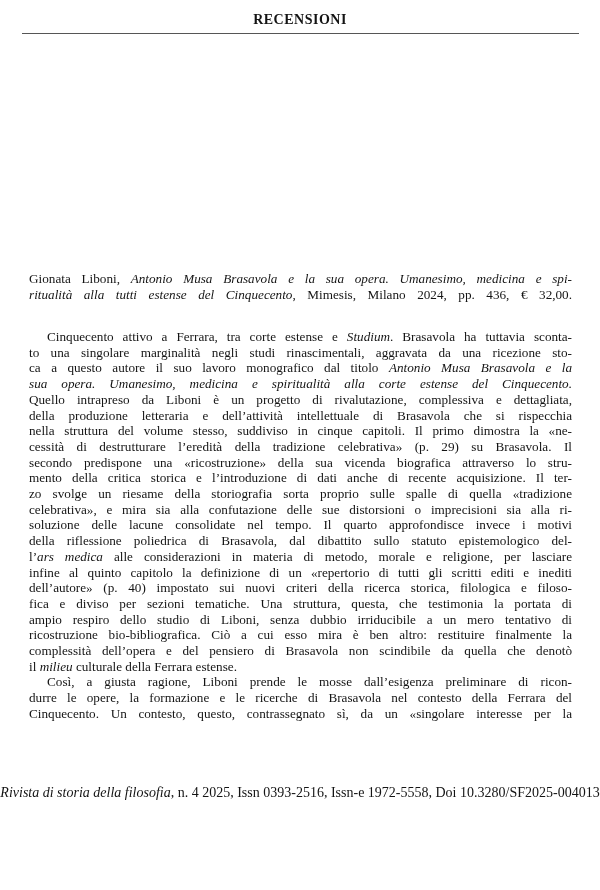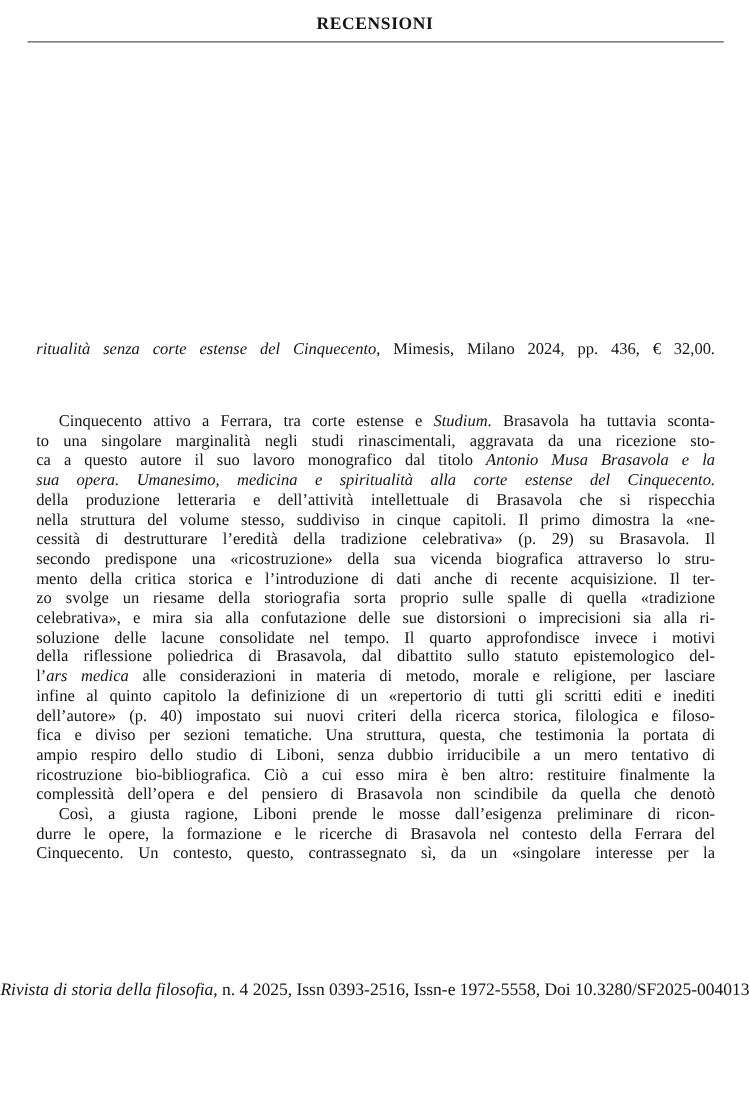--- a/index.html
+++ b/index.html
@@ -67,46 +67,49 @@
 <body>
 
 <div class="page">
 
   <div class="header-title">RECENSIONI</div>
 
   <div class="header-rule"></div>
 
   <div class="citation-block">
       <div class="para">
-        <div class="line"><span class="it">ritualità senza corte estense del Cinquecento</span><span class="">, Mimesis, Milano 2024, pp. 436, € 32,00.</span></div>
+        <div class="line"><span class="">Gionata Liboni, </span><span class="it">Antonio Musa Brasavola e la sua opera. Umanesimo, medicina e spi-</span></div>
+        <div class="line"><span class="it">ritualità alla tutti estense del Cinquecento</span><span class="">, Mimesis, Milano 2024, pp. 436, € 32,00.</span></div>
       </div>
     </div>
 
   <div class="review-body">
       <div class="para indent">
         <div class="line"><span class="">Cinquecento attivo a Ferrara, tra corte estense e </span><span class="it">Studium</span><span class="">. Brasavola ha tuttavia sconta-</span></div>
         <div class="line"><span class="">to una singolare marginalità negli studi rinascimentali, aggravata da una ricezione sto-</span></div>
         <div class="line"><span class="">ca a questo autore il suo lavoro monografico dal titolo </span><span class="it">Antonio Musa Brasavola e la</span></div>
         <div class="line"><span class="it">sua opera. Umanesimo, medicina e spiritualità alla corte estense del Cinquecento.</span></div>
+        <div class="line"><span class="">Quello intrapreso da Liboni è un progetto di rivalutazione, complessiva e dettagliata,</span></div>
         <div class="line"><span class="">della produzione letteraria e dell’attività intellettuale di Brasavola che si rispecchia</span></div>
         <div class="line"><span class="">nella struttura del volume stesso, suddiviso in cinque capitoli. Il primo dimostra la «ne-</span></div>
         <div class="line"><span class="">cessità di destrutturare l’eredità della tradizione celebrativa» (p. 29) su Brasavola. Il</span></div>
         <div class="line"><span class="">secondo predispone una «ricostruzione» della sua vicenda biografica attraverso lo stru-</span></div>
         <div class="line"><span class="">mento della critica storica e l’introduzione di dati anche di recente acquisizione. Il ter-</span></div>
         <div class="line"><span class="">zo svolge un riesame della storiografia sorta proprio sulle spalle di quella «tradizione</span></div>
         <div class="line"><span class="">celebrativa», e mira sia alla confutazione delle sue distorsioni o imprecisioni sia alla ri-</span></div>
         <div class="line"><span class="">soluzione delle lacune consolidate nel tempo. Il quarto approfondisce invece i motivi</span></div>
         <div class="line"><span class="">della riflessione poliedrica di Brasavola, dal dibattito sullo statuto epistemologico del-</span></div>
         <div class="line"><span class="">l’</span><span class="it">ars medica</span><span class=""> alle considerazioni in materia di metodo, morale e religione, per lasciare</span></div>
         <div class="line"><span class="">infine al quinto capitolo la definizione di un «repertorio di tutti gli scritti editi e inediti</span></div>
         <div class="line"><span class="">dell’autore» (p. 40) impostato sui nuovi criteri della ricerca storica, filologica e filoso-</span></div>
         <div class="line"><span class="">fica e diviso per sezioni tematiche. Una struttura, questa, che testimonia la portata di</span></div>
         <div class="line"><span class="">ampio respiro dello studio di Liboni, senza dubbio irriducibile a un mero tentativo di</span></div>
         <div class="line"><span class="">ricostruzione bio-bibliografica. Ciò a cui esso mira è ben altro: restituire finalmente la</span></div>
         <div class="line"><span class="">complessità dell’opera e del pensiero di Brasavola non scindibile da quella che denotò</span></div>
+        <div class="line final"><span class="">il </span><span class="it">milieu</span><span class=""> culturale della Ferrara estense.</span></div>
       </div>
       <div class="para indent">
         <div class="line"><span class="">Così, a giusta ragione, Liboni prende le mosse dall’esigenza preliminare di ricon-</span></div>
         <div class="line"><span class="">durre le opere, la formazione e le ricerche di Brasavola nel contesto della Ferrara del</span></div>
         <div class="line"><span class="">Cinquecento. Un contesto, questo, contrassegnato sì, da un «singolare interesse per la</span></div>
       </div>
     </div>
 
   <div class="journal-footer"><span class="it">Rivista di storia della filosofia</span><span class="">, n. 4 2025, Issn 0393-2516, Issn-e 1972-5558, Doi 10.3280/SF2025-004013</span></div>
 

